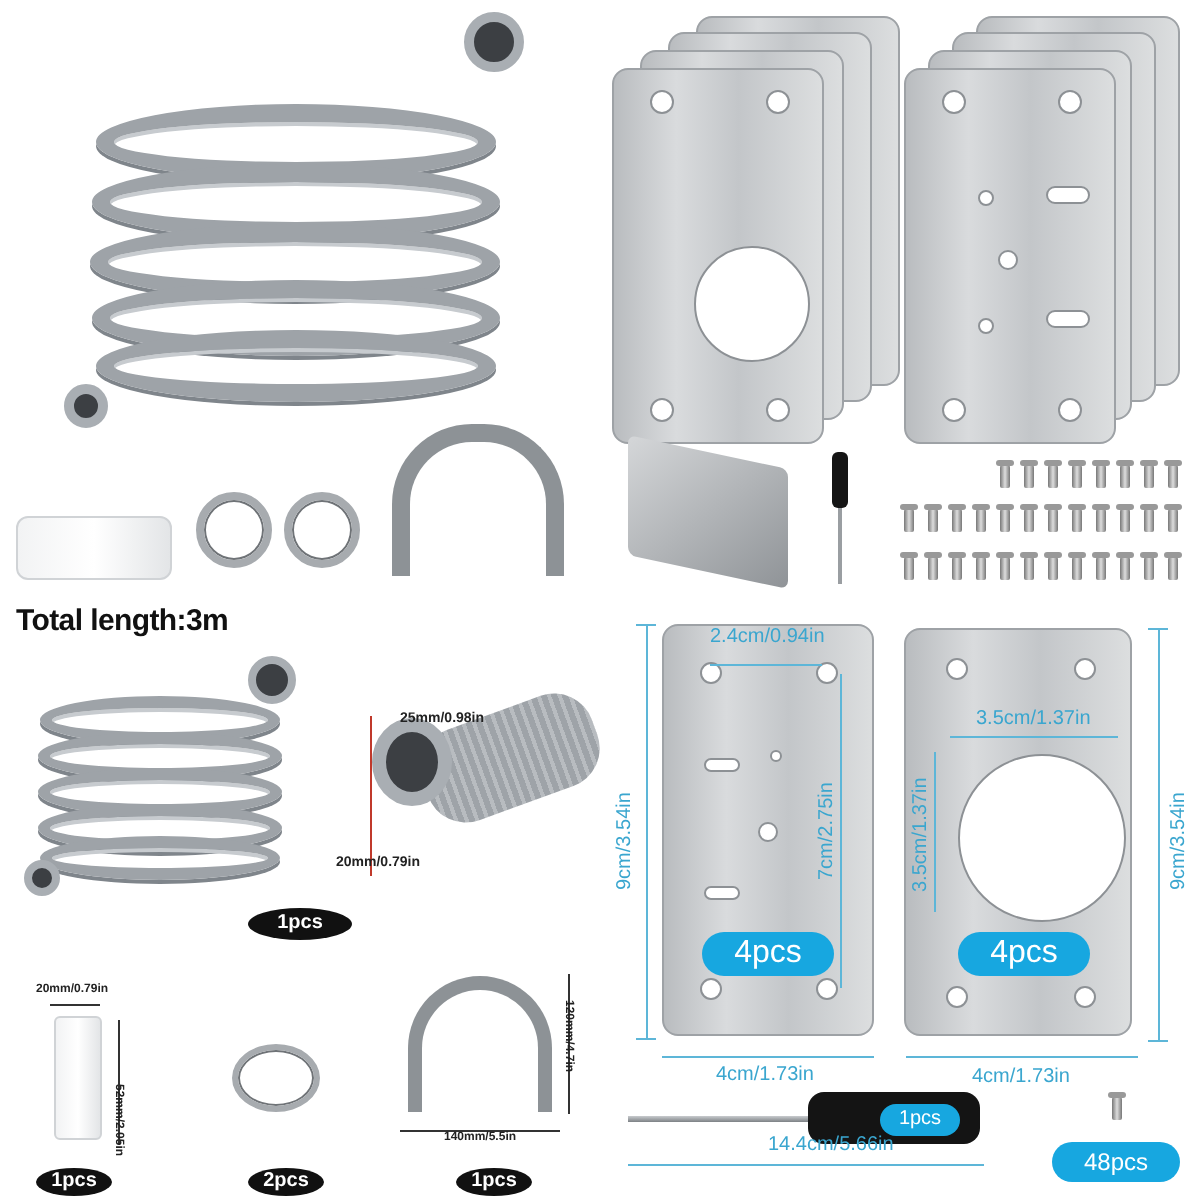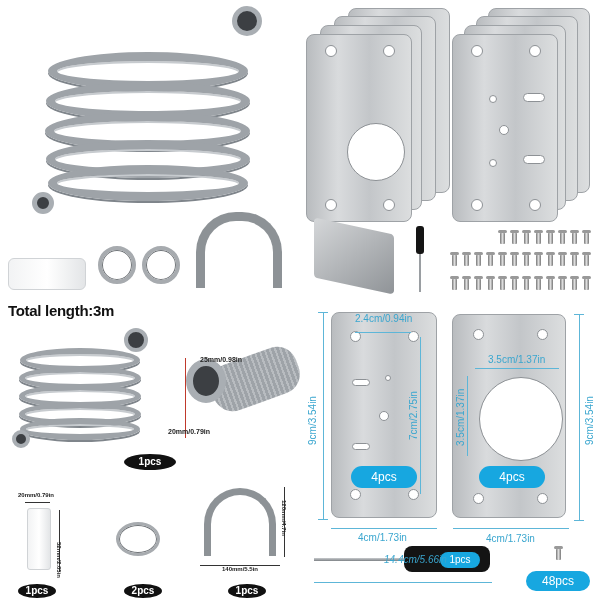--- a/index.html
+++ b/index.html
@@ -14,21 +14,21 @@
   
   .plate { position: absolute; border-radius: 8px; background: linear-gradient(90deg,#b9bcbf,#d9dbdd 30%,#c3c6c9 60%,#dcdedf);
     border: 1px solid #9ea2a6; }
   .hole { position: absolute; border-radius: 50%; background: #ffffff; border: 1px solid #8d9195; }
   .slot { position: absolute; border-radius: 6px; background: #ffffff; border: 1px solid #8d9195; }
   .dim-line-h { position: absolute; height: 1px; background: #5db6d8; }
   .dim-line-v { position: absolute; width: 1px; background: #5db6d8; }
   .dim-text { position: absolute; font-size: 10px; color: #3aa6cf; white-space: nowrap; }
   .dim-vtext { position: absolute; font-size: 10px; color: #3aa6cf; white-space: nowrap; transform: rotate(-90deg); transform-origin: left top; }
 
-  .badge-blue { position: absolute; background: #17a7e0; color: #ffffff; border-radius: 12px; text-align: center; font-size: 12px; line-height: 22px; }
+  .badge-blue { position: absolute; background: #17a7e0; color: #ffffff; border-radius: 12px; text-align: center; font-size: 16px; line-height: 22px; }
   .badge-black { position: absolute; background: #111111; color: #ffffff; border-radius: 50%; text-align: center; font-weight: bold; font-size: 10px; }
 
   .title { position: absolute; font-weight: bold; font-size: 15px; color: #111; letter-spacing: -0.3px; }
   .small-dim { position: absolute; font-size: 6px; font-weight: bold; color: #222; white-space: nowrap; }
   .small-line-h { position: absolute; height: 1px; background: #333; }
   .small-line-v { position: absolute; width: 1px; background: #333; }
 
   .clamp { position: absolute; border-radius: 50%; border: 4px solid #a7abaf; box-shadow: inset 0 0 0 1px #6f7377; }
   .connector { position: absolute; background: linear-gradient(90deg,#f2f3f4,#ffffff 50%,#e3e5e7); border: 1px solid #d0d3d6; }
   .ubracket { position: absolute; border: 9px solid #8d9296; border-bottom: none; border-radius: 40px 40px 0 0; }
@@ -203,16 +203,16 @@
 <div class="dim-text" style="left:486px;top:533px;">4cm/1.73in</div>
 <div class="dim-line-v" style="left:579px;top:314px;height:206px;"></div>
 <div class="dim-line-h" style="left:574px;top:314px;width:10px;"></div>
 <div class="dim-line-h" style="left:574px;top:520px;width:10px;"></div>
 <div class="dim-vtext" style="left:584px;top:445px;">9cm/3.54in</div>
 
 <div class="abs" style="left:314px;top:558px;width:90px;height:3px;background:linear-gradient(180deg,#c8cbce,#7d8185);"></div>
 <div class="abs" style="left:404px;top:546px;width:86px;height:26px;background:#141414;border-radius:8px;"></div>
 <div class="badge-blue" style="left:440px;top:552px;width:40px;height:16px;line-height:16px;font-size:10px;border-radius:8px;">1pcs</div>
 <div class="dim-line-h" style="left:314px;top:582px;width:178px;"></div>
-<div class="dim-text" style="left:384px;top:554px;font-style:italic;">14.4cm/5.66in</div>
+<div class="dim-text" style="left:384px;top:567px;">14.4cm/5.66in</div>
 
 <div class="screw" style="left:556px;top:548px;"></div>
 <div class="badge-blue" style="left:526px;top:571px;width:64px;height:20px;line-height:20px;font-size:12px;border-radius:10px;">48pcs</div>
 
 </body></html>

